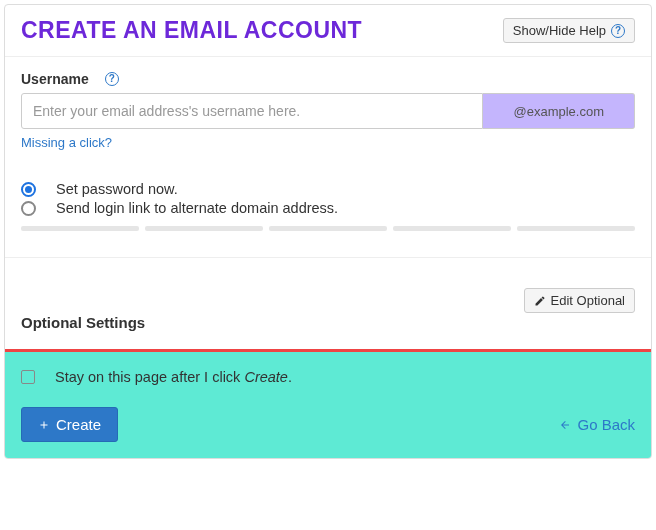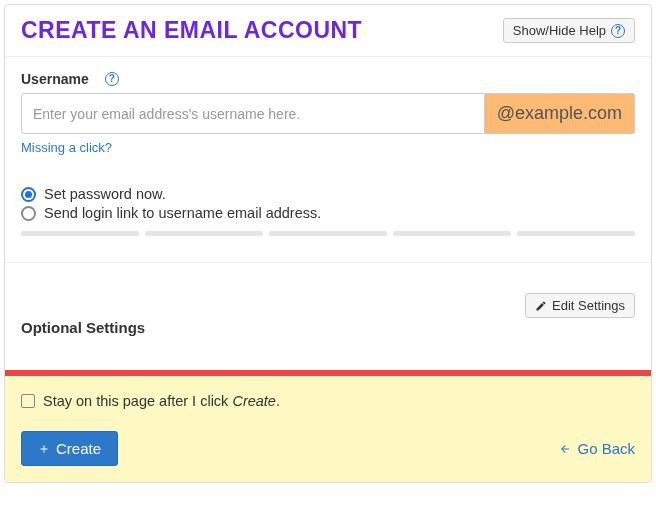--- a/index.html
+++ b/index.html
@@ -72,42 +72,42 @@
     flex: 1;
     padding: 9px 11px;
     font-size: 14px;
     border: 1px solid #ccc;
     border-radius: 3px 0 0 3px;
     outline: none;
     color: #333;
   }
   .text-input::placeholder { color: #999; }
   .input-addon {
-    padding: 9px 12px;
+    padding: 9px 30px;
     border: 1px solid #ccc;
     border-left: none;
-    background: #fdba74;
+    background: #c4b5fd;
     border-radius: 0 3px 3px 0;
     color: #555;
-    font-size: 18px;
+    font-size: 13px;
     display:flex;
     align-items:center;
   }
   .link {
     color: #2d78c8;
     font-size: 13px;
     text-decoration: none;
     display: inline-block;
     margin-top: 6px;
     cursor: pointer;
   }
   .radio-row, .check-row {
     display: flex;
     align-items: center;
-    gap: 8px;
+    gap: 20px;
     margin: 3px 0;
     font-size: 14.5px;
   }
   .radio {
     width: 15px; height: 15px;
     border: 2px solid #888;
     border-radius: 50%;
     position: relative;
     cursor: pointer;
     flex-shrink:0;
@@ -157,24 +157,24 @@
   }
   .opt-header {
     display: flex;
     justify-content: space-between;
     align-items: center;
     padding: 12px 16px 10px;
     border-top: 1px solid #eee;
   }
   .opt-title { font-weight: 700; font-size: 15px; margin-top: 44px; }
   .footer {
-    background: #fef9c3;
-    border-top: 6px solid #ef4444;
+    background: #5eead4;
+    border-top: 3px solid #ef4444;
     padding: 14px 16px 16px;
-    margin-top: 24px;
+    margin-top: 8px;
   }
   .checkbox {
     width: 14px; height: 14px;
     border: 1.5px solid #888;
     border-radius: 2px;
     cursor: pointer;
     flex-shrink: 0;
   }
   .footer-actions {
     display: flex;
@@ -231,40 +231,40 @@
   </div>
 
   <div class="section" style="padding-top:22px">
 
     <label class="radio-row">
       <span class="radio checked"></span>
       <span>Set password now.</span>
     </label>
     <label class="radio-row">
       <span class="radio"></span>
-      <span>Send login link to username email address.</span>
+      <span>Send login link to alternate domain address.</span>
     </label>
 
 
     <div class="strength">
       <div class="strength-seg"></div>
       <div class="strength-seg"></div>
       <div class="strength-seg"></div>
       <div class="strength-seg"></div>
       <div class="strength-seg"></div>
     </div>
   </div>
 
   <div class="opt-header">
     <div class="opt-title">Optional Settings</div>
     <button class="btn">
       <svg width="12" height="12" viewBox="0 0 24 24">
         <path fill="#333" d="M3 17.25V21h3.75L17.81 9.94l-3.75-3.75L3 17.25zM20.71 7.04a1 1 0 0 0 0-1.41l-2.34-2.34a1 1 0 0 0-1.41 0l-1.83 1.83 3.75 3.75 1.83-1.83z"></path>
       </svg>
-      <span>Edit Settings</span>
+      <span>Edit Optional</span>
     </button>
   </div>
 
   <div class="footer">
     <label class="check-row">
       <span class="checkbox"></span>
       <span>
         <span>Stay on this page after I click </span><em>Create</em><span>.</span>
       </span>
     </label>

